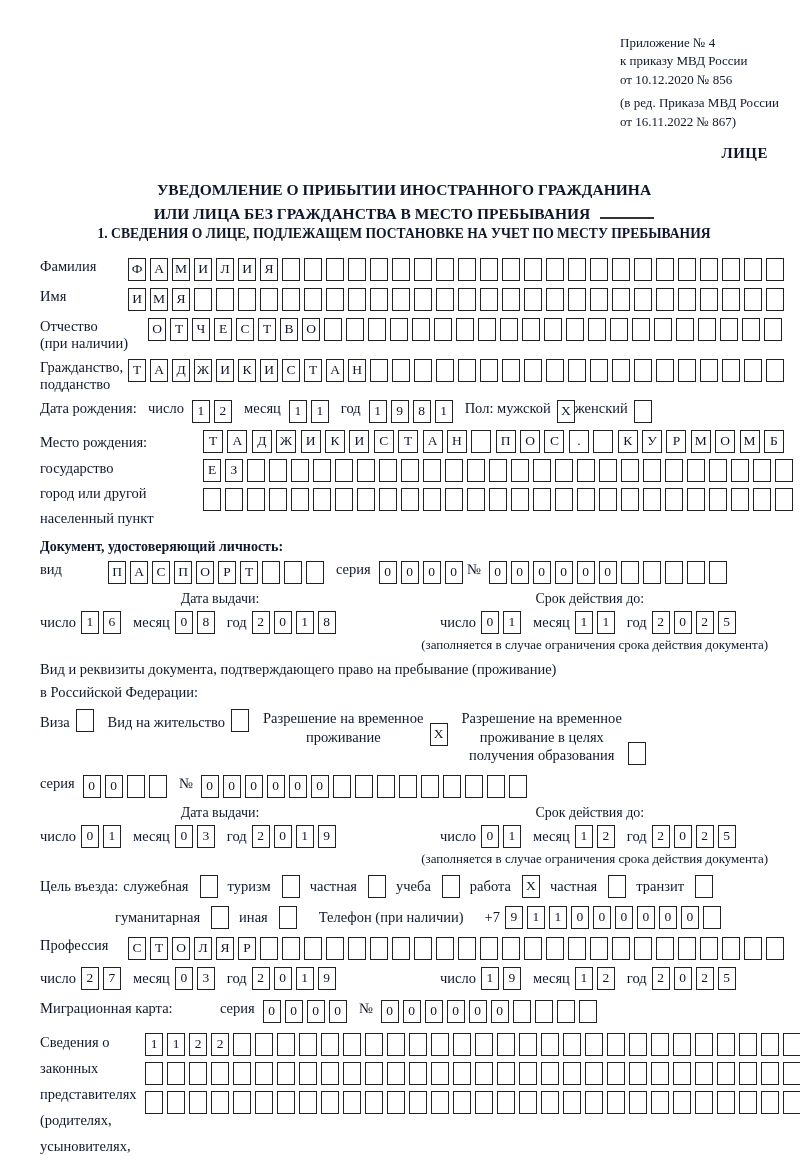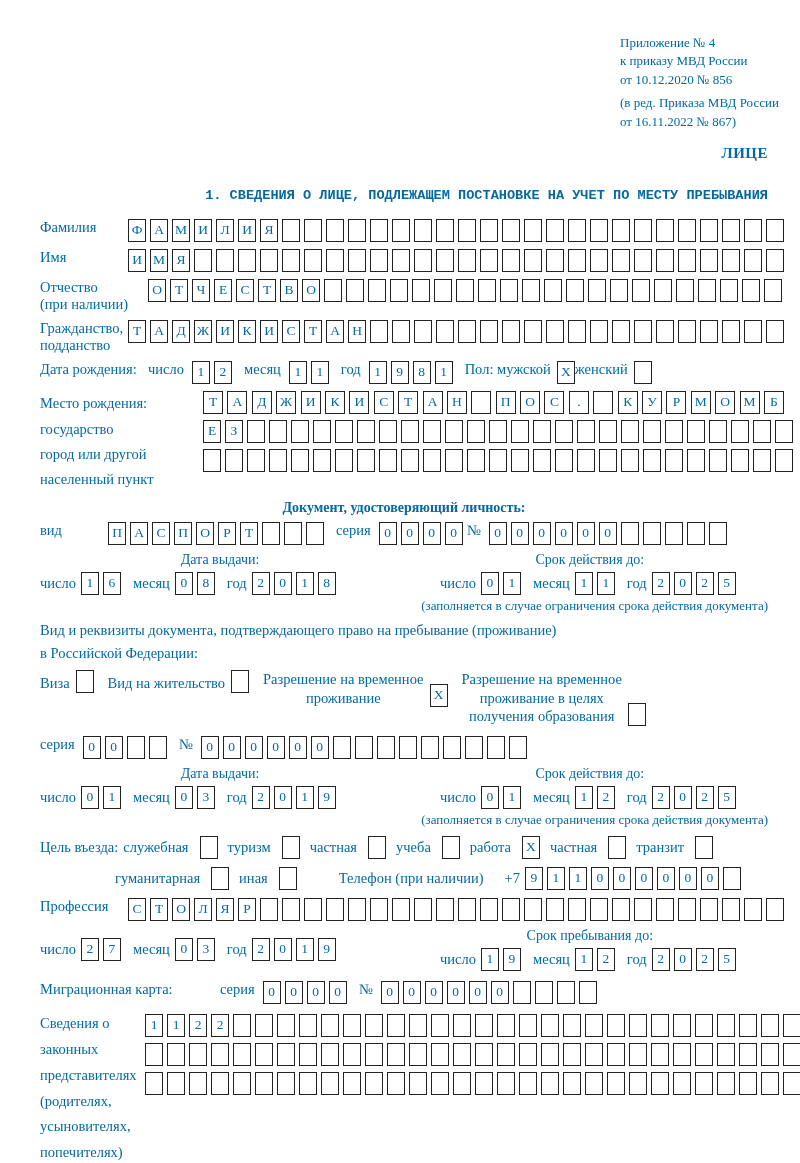--- a/index.html
+++ b/index.html
@@ -1,29 +1,29 @@
 <!DOCTYPE html>
 <html><head>
 <meta charset="utf-8">
 <style>
   html,body{margin:0;padding:0;background:#ffffff;}
   .page{
     position:relative;width:800px;height:1163px;box-sizing:border-box;
-    padding:34px 32px 10px 40px;background:#fff;color:#0369a1;
+    padding:34px 32px 10px 40px;background:#fff;color:#0f172a;
     font-family:"Liberation Serif","DejaVu Serif",serif;font-size:14.5px;overflow:hidden;
   }
   .pre{white-space:pre-line;}
   
   .hdr{margin-left:580px;width:190px;font-size:13px;line-height:1.42;}
   .hdr .gap{margin-top:5px;}
   .forma{text-align:right;font-weight:bold;font-size:15px;margin-top:14px;letter-spacing:.5px;}
   
   .title{text-align:center;font-weight:bold;font-size:15.5px;line-height:1.55;margin-top:16px;}
   .blank-line{display:inline-block;width:54px;border-bottom:2px solid #333;margin-left:10px;vertical-align:baseline;}
-  .section1{text-align:right;font-weight:bold;font-size:13.6px;margin-top:26px;margin-bottom:16px;font-family:Liberation Mono, monospace;}
+  .section1{text-align:center;font-weight:bold;font-size:13.6px;margin-bottom:16px;}
   
   .row{display:flex;align-items:flex-start;margin-bottom:7px;}
   .row.top{align-items:flex-start;}
   .lbl{flex:0 0 auto;}
   .w88{width:88px;}  .w108{width:108px;} .w163{width:163px;} .w68{width:68px;} .w105{width:105px;}
   .cells{white-space:nowrap;line-height:0;}
   .cell{
     display:inline-block;box-sizing:border-box;width:18px;height:23px;
     border:1.8px solid #222;margin-right:4px;background:#fff;
     text-align:center;font-size:13.5px;line-height:20px;vertical-align:middle;
@@ -38,40 +38,46 @@
   .dcol1{width:360px;}
   .dcol2{margin-left:40px;}
   .dhead{font-size:14px;margin-bottom:4px;}
   .note-right{text-align:right;font-size:13px;margin-top:3px;margin-bottom:8px;}
   .chk-item{display:flex;align-items:flex-end;margin-right:14px;}
   .chk-item .txt{line-height:1.3;}
   .purpose-line{display:flex;align-items:center;flex-wrap:nowrap;margin-bottom:8px;}
   .purpose-line .pl{margin-right:5px;}
   .purpose-line .cb{margin-right:10px;}
   .mt10{margin-top:10px;} .mt6{margin-top:6px;}
-  .doc-head{text-align:center;font-weight:bold;font-size:14px;margin:4px 0 6px 0;}
+  .doc-head{text-align:left;font-weight:bold;font-size:14px;margin:4px 0 6px 0;}
   .mr8{margin-right:8px;} .ml8{margin-left:8px;}
   .stack{display:flex;flex-direction:column;}
   .cellrow{margin-bottom:6px;line-height:0;white-space:nowrap;}
 </style>
 </head>
 <body>
 
 <div class="page">
 
   <div class="hdr">
     <div>Приложение № 4</div>
     <div>к приказу МВД России</div>
     <div>от 10.12.2020 № 856</div>
     <div class="gap">(в ред. Приказа МВД России</div>
     <div>от 16.11.2022 № 867)</div>
   </div>
 
   <div class="forma">ЛИЦЕ</div>
 
+  <div class="title">
+    <div>УВЕДОМЛЕНИЕ О ПРИБЫТИИ ИНОСТРАННОГО ГРАЖДАНИНА</div>
+    <div>
+      <span>ИЛИ ЛИЦА БЕЗ ГРАЖДАНСТВА В МЕСТО ПРЕБЫВАНИЯ</span><span class="blank-line"></span>
+    </div>
+  </div>
 
   <div class="section1">1. СВЕДЕНИЯ О ЛИЦЕ, ПОДЛЕЖАЩЕМ ПОСТАНОВКЕ НА УЧЕТ ПО МЕСТУ ПРЕБЫВАНИЯ</div>
 
   <div class="row">
     <span class="lbl w88">Фамилия</span>
     <span class="cells"><span class="cell">Ф</span><span class="cell">А</span><span class="cell">М</span><span class="cell">И</span><span class="cell">Л</span><span class="cell">И</span><span class="cell">Я</span><span class="cell"></span><span class="cell"></span><span class="cell"></span><span class="cell"></span><span class="cell"></span><span class="cell"></span><span class="cell"></span><span class="cell"></span><span class="cell"></span><span class="cell"></span><span class="cell"></span><span class="cell"></span><span class="cell"></span><span class="cell"></span><span class="cell"></span><span class="cell"></span><span class="cell"></span><span class="cell"></span><span class="cell"></span><span class="cell"></span><span class="cell"></span><span class="cell"></span><span class="cell"></span></span>
   </div>
 
   <div class="row">
     <span class="lbl w88">Имя</span>
@@ -226,21 +232,21 @@
     <span class="pl">частная</span>
     <span class="cell cb"></span>
     <span class="pl">транзит</span>
     <span class="cell cb"></span>
   </div>
   <div class="purpose-line" style="margin-left:75px">
     <span class="pl">гуманитарная</span>
     <span class="cell cb"></span>
     <span class="pl">иная</span>
     <span class="cell cb"></span>
-    <span class="pl" style="margin-left:32px">Телефон (при наличии)</span>
+    <span class="pl" style="margin-left:12px">Телефон (при наличии)</span>
     <span class="pl" style="margin-left:16px">+7</span>
     <span class="cells"><span class="cell">9</span><span class="cell">1</span><span class="cell">1</span><span class="cell">0</span><span class="cell">0</span><span class="cell">0</span><span class="cell">0</span><span class="cell">0</span><span class="cell">0</span><span class="cell"></span></span>
   </div>
 
   <div class="row">
     <span class="lbl w88">Профессия</span>
     <span class="cells"><span class="cell">С</span><span class="cell">Т</span><span class="cell">О</span><span class="cell">Л</span><span class="cell">Я</span><span class="cell">Р</span><span class="cell"></span><span class="cell"></span><span class="cell"></span><span class="cell"></span><span class="cell"></span><span class="cell"></span><span class="cell"></span><span class="cell"></span><span class="cell"></span><span class="cell"></span><span class="cell"></span><span class="cell"></span><span class="cell"></span><span class="cell"></span><span class="cell"></span><span class="cell"></span><span class="cell"></span><span class="cell"></span><span class="cell"></span><span class="cell"></span><span class="cell"></span><span class="cell"></span><span class="cell"></span><span class="cell"></span></span>
   </div>
 
   <div class="dcols mt6">
@@ -248,21 +254,20 @@
       <div class="date-line">
         <span class="lbl">число</span>
         <span class="cells mr8"><span class="cell">2</span><span class="cell">7</span></span>
         <span class="lbl">месяц</span>
         <span class="cells mr8"><span class="cell">0</span><span class="cell">3</span></span>
         <span class="lbl">год</span>
         <span class="cells"><span class="cell">2</span><span class="cell">0</span><span class="cell">1</span><span class="cell">9</span></span>
       </div>
     </div>
     <div class="dcol2">
-      <div class="dhead center">Срок пребывания до:</div>
       <div class="date-line">
         <span class="lbl">число</span>
         <span class="cells mr8"><span class="cell">1</span><span class="cell">9</span></span>
         <span class="lbl">месяц</span>
         <span class="cells mr8"><span class="cell">1</span><span class="cell">2</span></span>
         <span class="lbl">год</span>
         <span class="cells"><span class="cell">2</span><span class="cell">0</span><span class="cell">2</span><span class="cell">5</span></span>
       </div>
     </div>
   </div>

